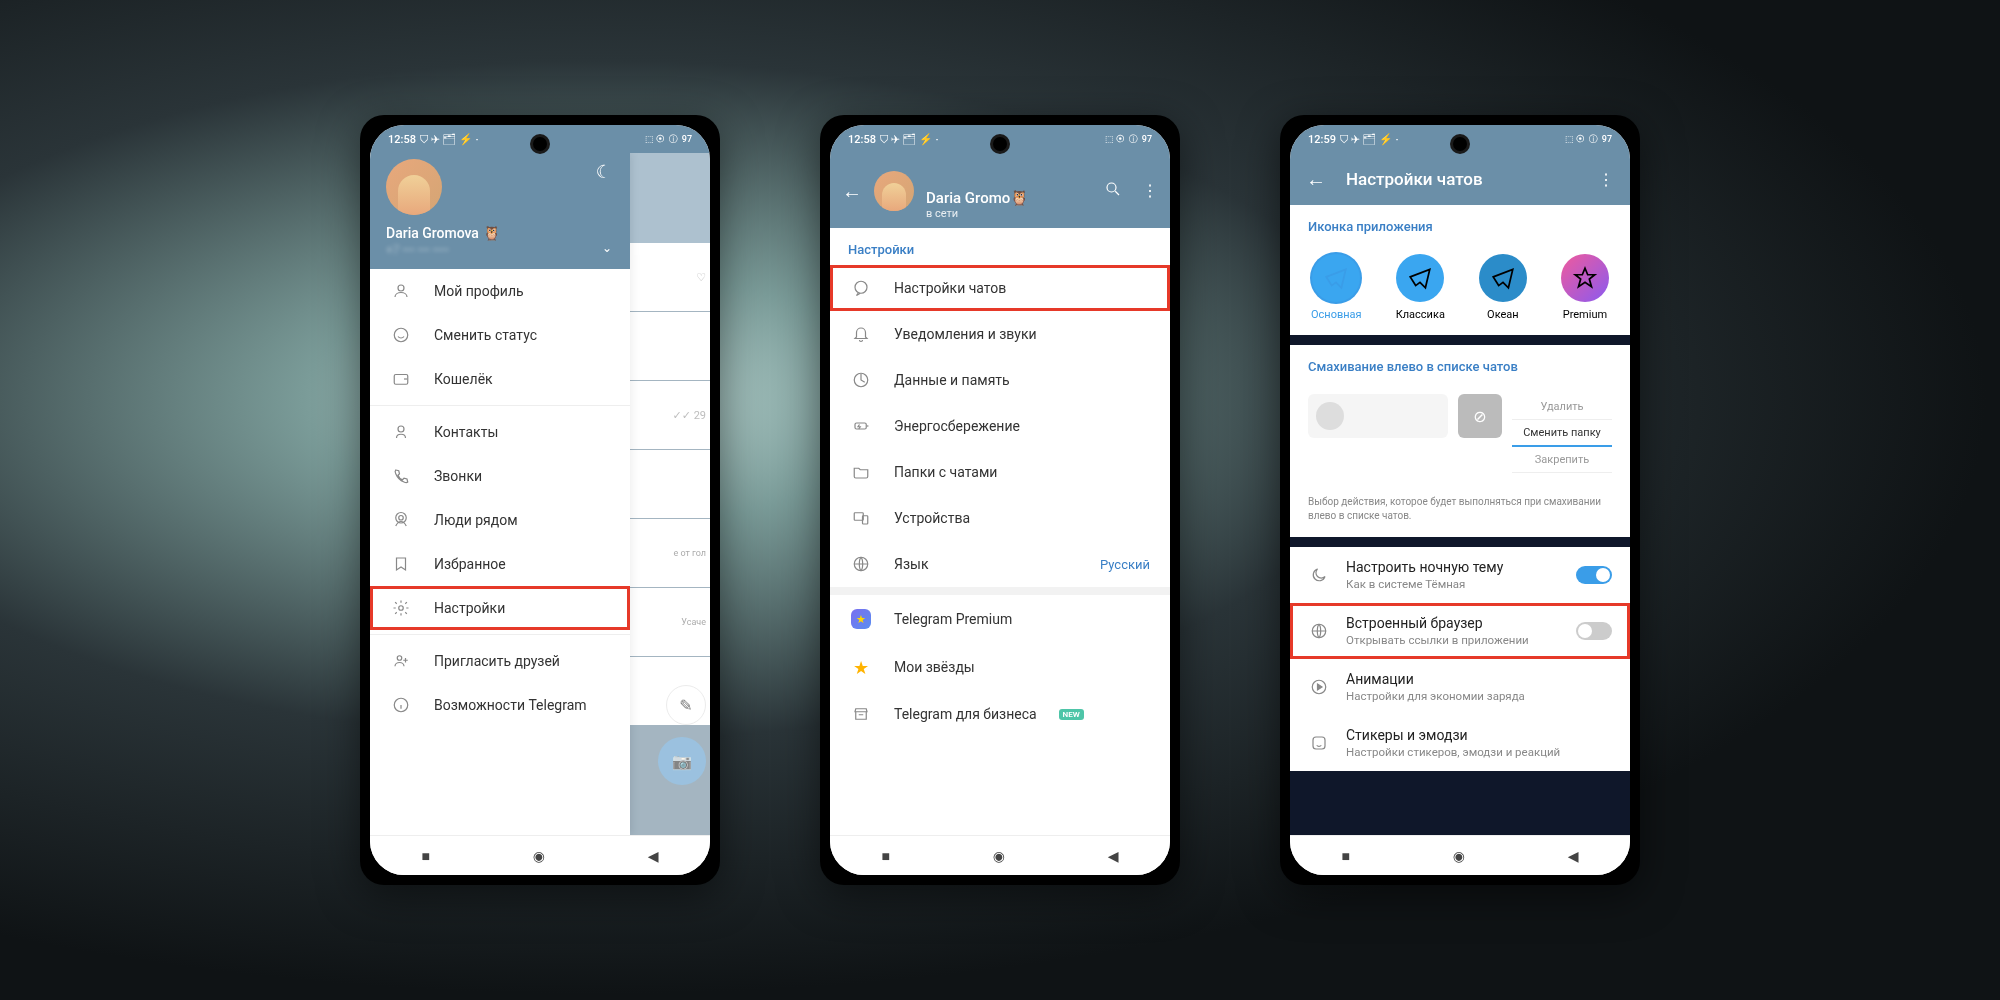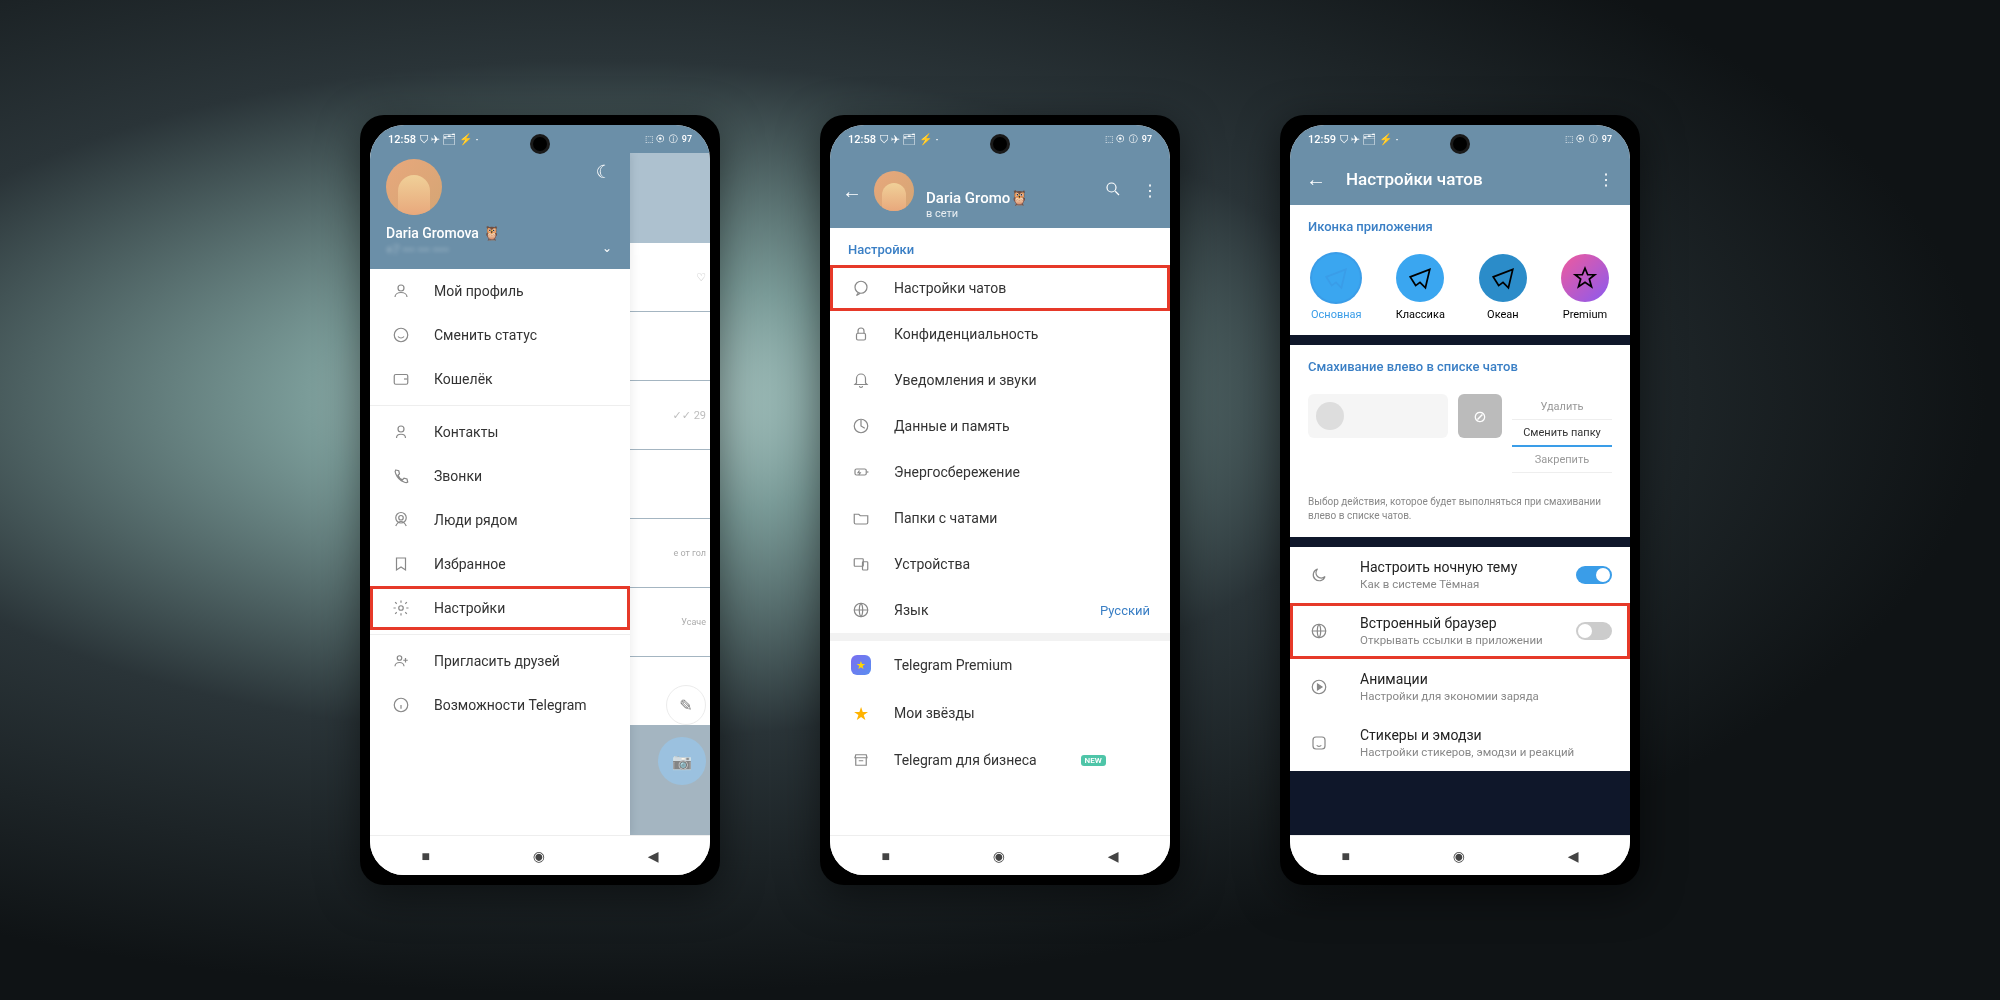--- a/index.html
+++ b/index.html
@@ -238,21 +238,21 @@
   margin-left: auto;
   color: #3a7fc5;
   font-size: 13px;
 }
 .badge-new {
   background: #4ec5a8;
   color: #fff;
   font-size: 8px;
   padding: 1px 4px;
   border-radius: 3px;
-  margin-left: 22px;
+  margin-left: 0;
   font-weight: 600;
 }
 .star-icon {
   width: 20px; height: 20px;
   background: linear-gradient(135deg, #7a6ff0, #5a8ef0);
   border-radius: 6px;
   position: relative;
 }
 .star-icon::after {
   content: '★';
@@ -360,21 +360,21 @@
 .hint {
   padding: 10px 18px 14px;
   font-size: 10px;
   color: #888;
   line-height: 1.4;
 }
 .toggle-item {
   display: flex;
   align-items: center;
   padding: 12px 18px;
-  gap: 30px;
+  gap: 16px;
 }
 .toggle-item .ti-icon {
   width: 22px;
   color: #888;
   display: flex;
   justify-content: center;
 }
 .toggle-item .ti-text { flex: 1; }
 .toggle-item .ti-title { font-size: 14px; color: #222; }
 .toggle-item .ti-sub { font-size: 11.5px; color: #888; margin-top: 2px; }
@@ -579,29 +579,20 @@
   <div class="menu">
     <div class="section-title">Настройки</div>
     <div class="setting-item highlight">
       <span class="si-icon">
             <svg viewBox="0 0 24 24">
               <circle cx="12" cy="11" r="8"></circle>
               <path d="M8 19l-2 3 5-3"></path>
             </svg>
           </span>
       <span>Настройки чатов</span>
-    </div>
-    <div class="setting-item">
-      <span class="si-icon">
-            <svg viewBox="0 0 24 24">
-              <rect x="6" y="11" width="12" height="9" rx="2"></rect>
-              <path d="M8 11V8a4 4 0 018 0v3"></path>
-            </svg>
-          </span>
-      <span>Конфиденциальность</span>
     </div>
     <div class="setting-item">
       <span class="si-icon">
             <svg viewBox="0 0 24 24">
               <path d="M6 16V10a6 6 0 0112 0v6l2 2H4l2-2zM10 20a2 2 0 004 0"></path>
             </svg>
           </span>
       <span>Уведомления и звуки</span>
     </div>
     <div class="setting-item">

